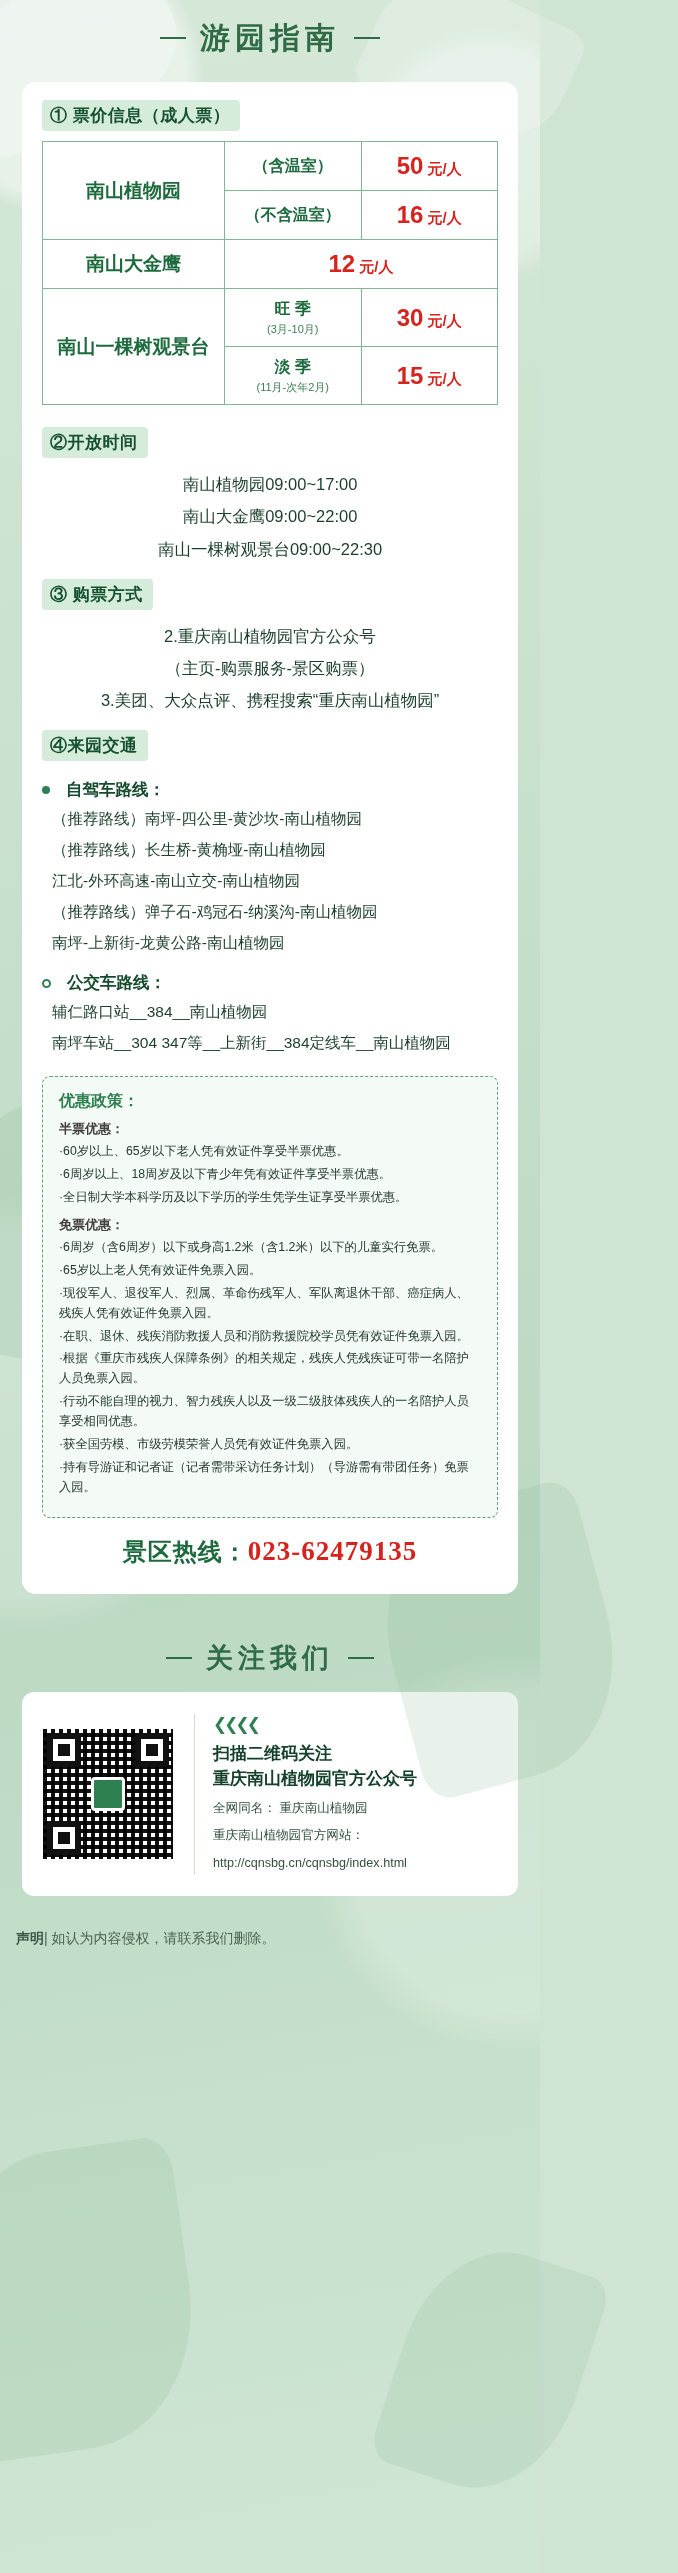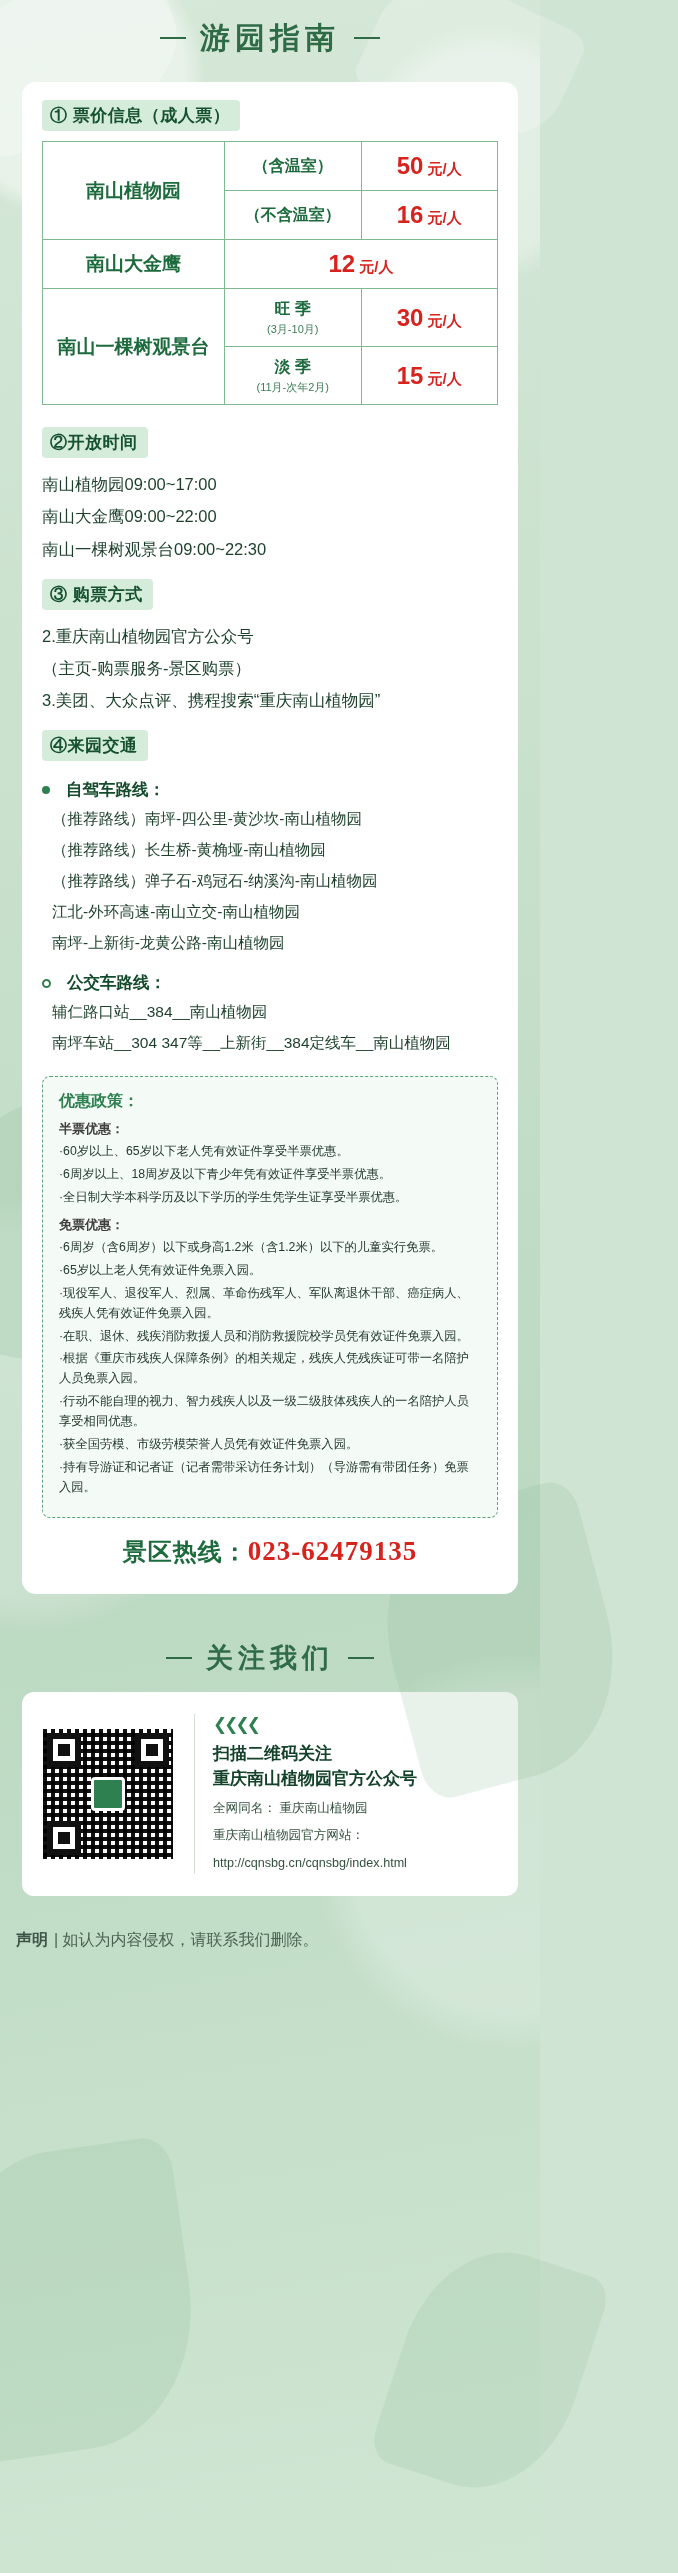--- a/index.html
+++ b/index.html
@@ -122,20 +122,21 @@
     font-weight: bold;
     width: 30%;
   }
   .pprice .num { font-size: 24px; }
 
   
   .line {
     font-size: 16.5px;
     color: #1b3f2a;
     line-height: 1.95;
+    text-align: center;
   }
   .block { margin-bottom: 14px; }
 
   .bullet-head {
     font-size: 16.5px;
     color: #154b2d;
     font-weight: bold;
     margin: 8px 0 2px 0;
     display: flex;
     align-items: center;
@@ -255,25 +256,24 @@
   .qr-text .big {
     font-size: 17px; color: #14412a; font-weight: bold; line-height: 1.5;
   }
   .qr-text .small {
     font-size: 12.6px; color: #33503d; line-height: 1.7; margin-top: 6px;
   }
 
   .footnote {
     margin-top: 26px;
     padding: 8px 16px 14px 16px;
-    font-size: 16px;
+    font-size: 14px;
     color: #4c6354;
     display: flex;
     align-items: flex-end;
-    gap: 6px;
   }
   .footnote .fn-title { font-weight: bold; color: #3c5547; }
 </style>
 </head>
 <body>
 
 <div class="page">
   <div class="deco d1"></div>
   <div class="deco d2"></div>
   <div class="deco d3"></div>
@@ -345,22 +345,22 @@
     
     <div class="sec-head">④来园交通</div>
 
     <div class="bullet-head">
       <span class="dot"></span>
       <span>自驾车路线：</span>
     </div>
     <div>
       <div class="route">（推荐路线）南坪-四公里-黄沙坎-南山植物园</div>
       <div class="route">（推荐路线）长生桥-黄桷垭-南山植物园</div>
+      <div class="route">江北-外环高速-南山立交-南山植物园</div>
       <div class="route">（推荐路线）弹子石-鸡冠石-纳溪沟-南山植物园</div>
-      <div class="route">江北-外环高速-南山立交-南山植物园</div>
       <div class="route">南坪-上新街-龙黄公路-南山植物园</div>
     </div>
 
     <div class="bullet-head" style="margin-top:14px">
       <span class="dot hollow"></span>
       <span>公交车路线：</span>
     </div>
     <div>
       <div class="route">辅仁路口站__384__南山植物园</div>
       <div class="route">南坪车站__304 347等__上新街__384定线车__南山植物园</div>

